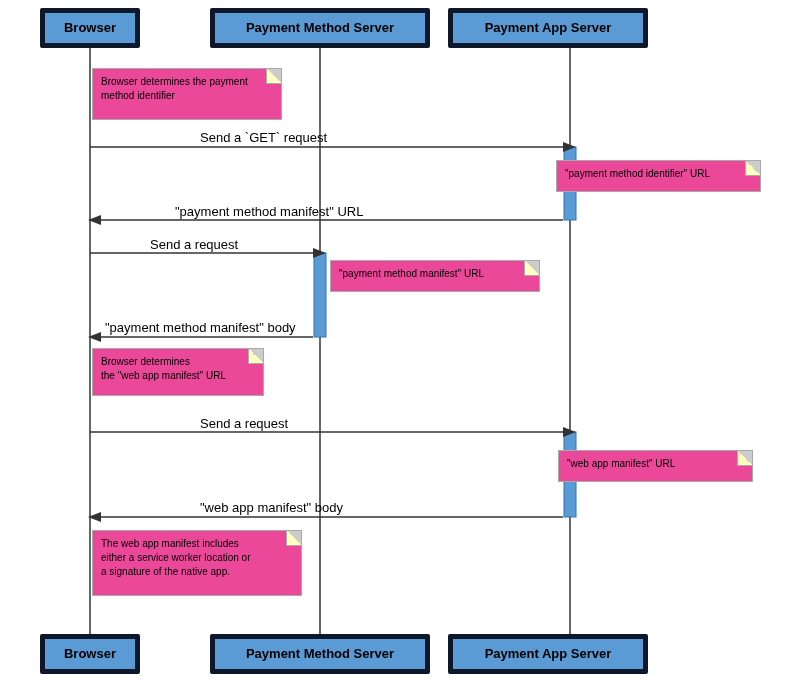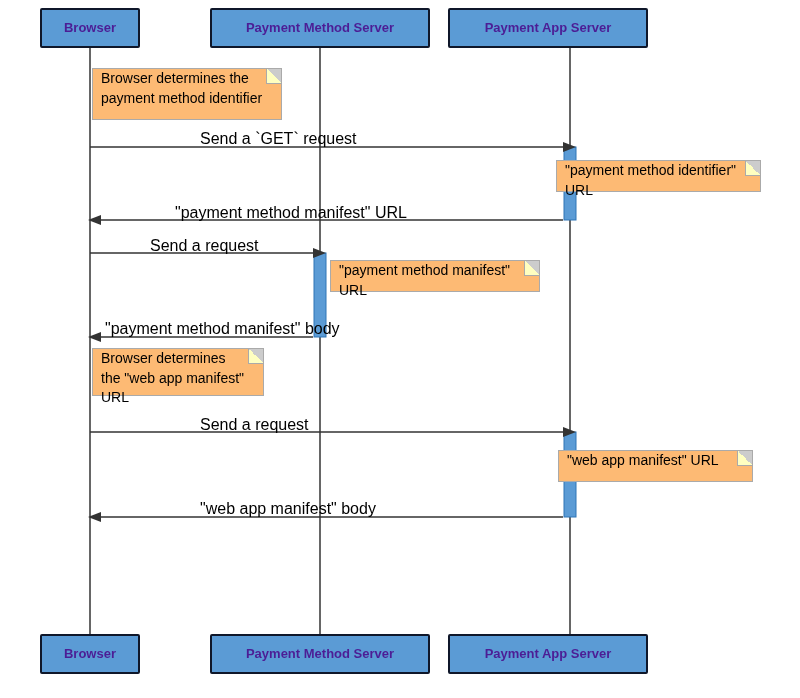--- a/index.html
+++ b/index.html
@@ -17,44 +17,44 @@
       width: 800px;
       height: 698px;
       position: relative;
       background: #fff;
     }
 
     
     .participant-box {
       position: absolute;
       background: #5b9bd5;
-      color: #4c1d95;
+      color: #000000;
       font-weight: bold;
       font-size: 13px;
       text-align: center;
       padding: 8px 12px;
-      border: 2px solid #0f172a;
+      border: 5px solid #0f172a;
       border-radius: 2px;
       line-height: 1.3;
     }
 
     .arrow-label {
       position: absolute;
-      font-size: 16px;
+      font-size: 13px;
       color: #000;
       white-space: nowrap;
     }
 
     
     .note-box {
       position: absolute;
-      background: #fdba74;
+      background: #ec4899;
       border: 1px solid #aaa;
-      padding: 0 8px;
-      font-size: 14px;
+      padding: 6px 8px;
+      font-size: 10px;
       line-height: 1.4;
     }
 
     .note-box::after {
       content: '';
       position: absolute;
       top: 0;
       right: 0;
       width: 14px;
       height: 14px;
@@ -172,14 +172,17 @@
   </div>
 
   <div class="note-box" style="left:558px; top:450px; width:195px; height:32px;">
     <span>"web app manifest" URL</span>
   </div>
 
   <div class="arrow-label" style="left:200px; top:500px;">
     <span>"web app manifest" body</span>
   </div>
 
+  <div class="note-box" style="left:92px; top:530px; width:210px; height:66px;">
+    <span>The web app manifest includes<br>either a service worker location or<br>a signature of the native app.</span>
+  </div>
 
 </div>
 
 </body></html>

